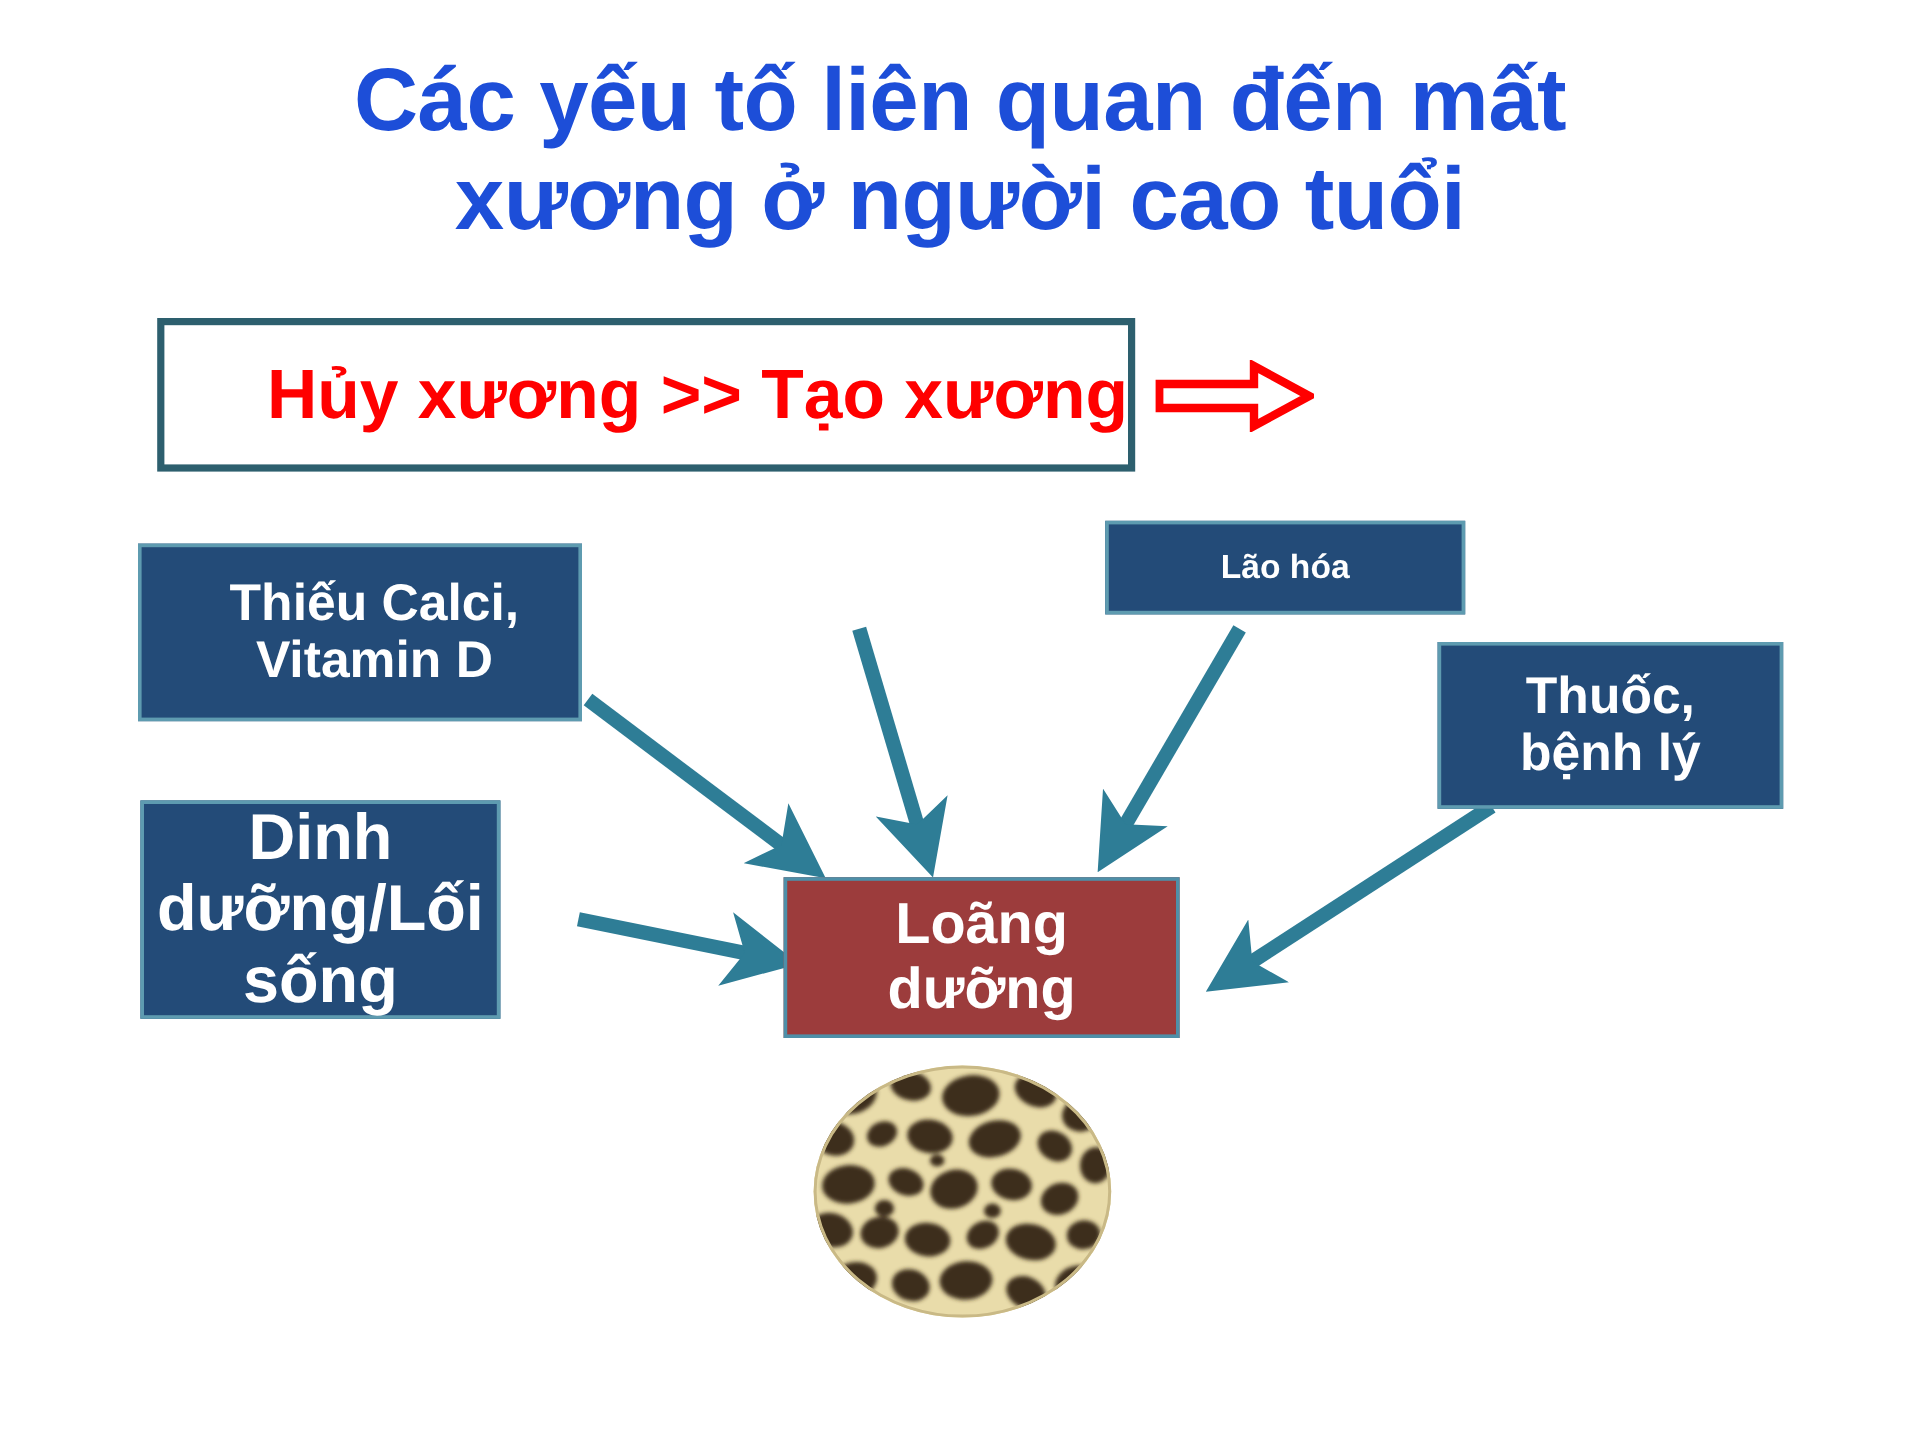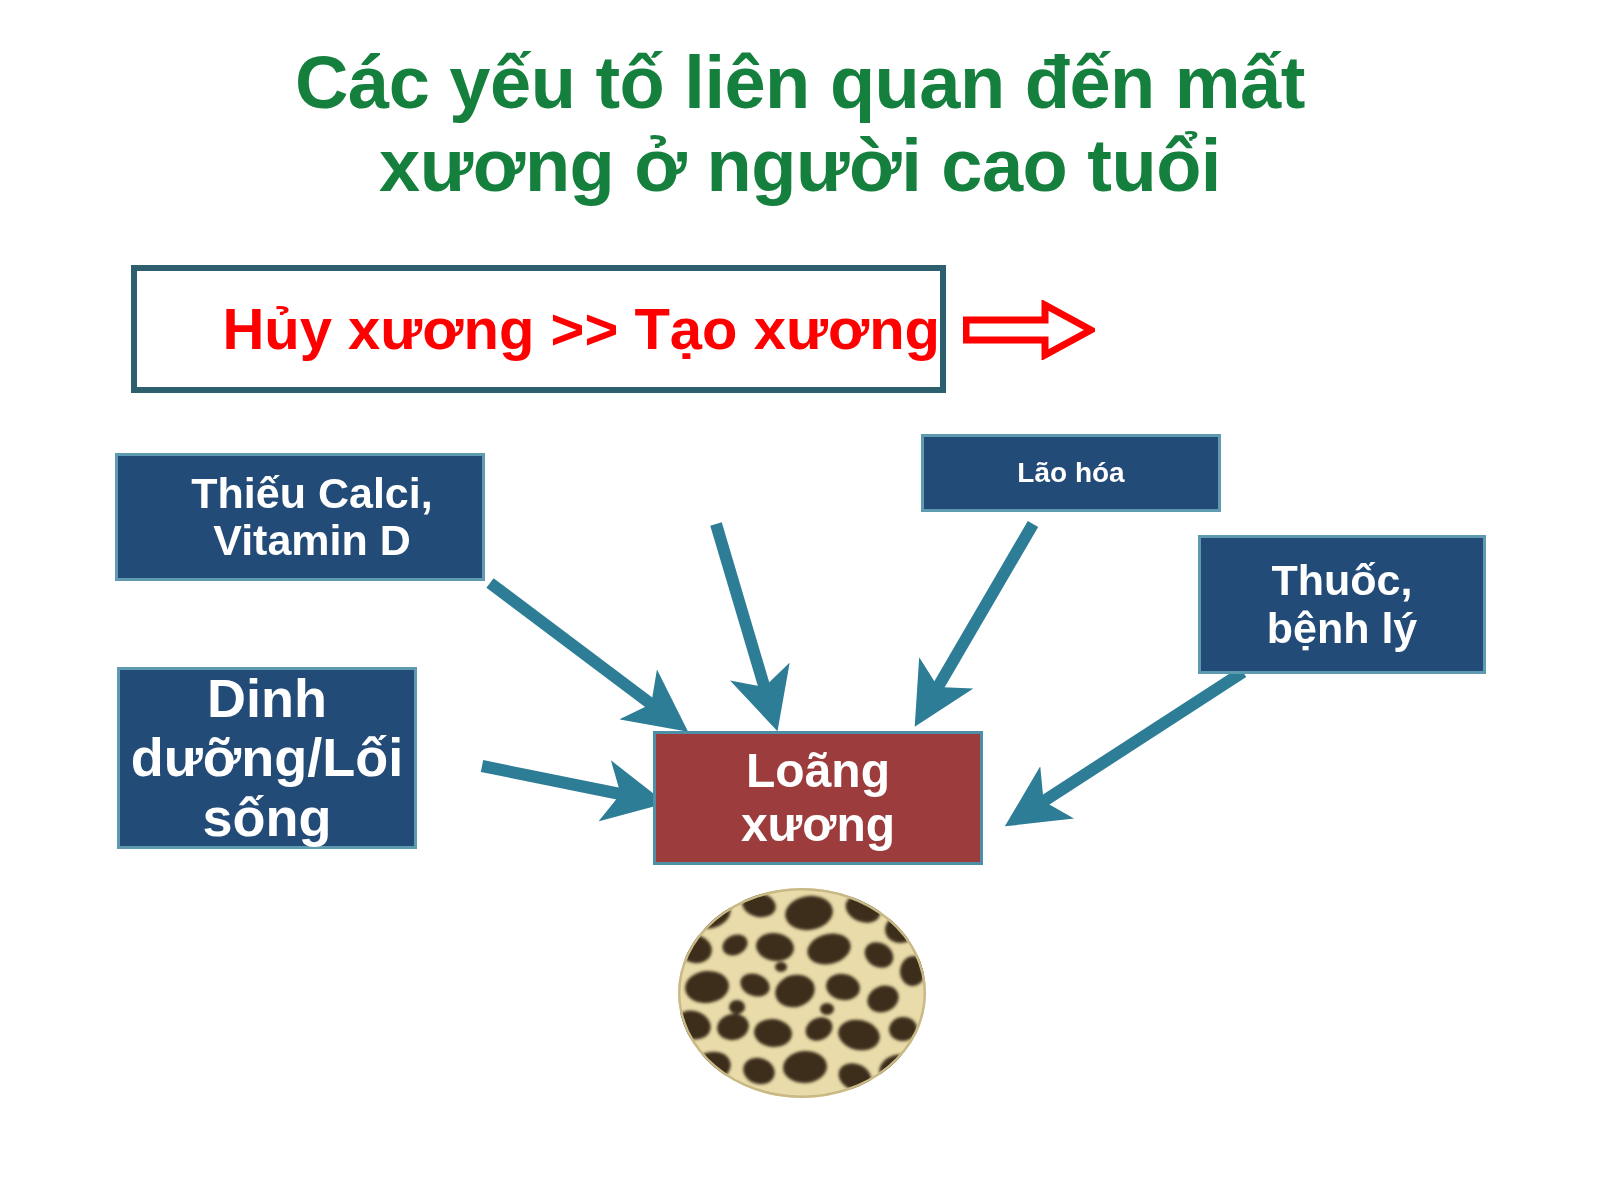--- a/index.html
+++ b/index.html
@@ -19,21 +19,21 @@
     overflow: hidden;
   }
 
   
   .title {
     position: absolute;
     left: 150px;
     top: 42px;
     width: 1300px;
     text-align: center;
-    color: #15803d;
+    color: #1d4ed8;
     font-size: 74px;
     line-height: 1.12;
     font-weight: bold;
     letter-spacing: -0.5px;
     white-space: pre-line;
   }
 
   
   .outline-box {
     position: absolute;
@@ -85,21 +85,21 @@
     color: #ffffff;
     font-weight: bold;
     display: flex;
     align-items: center;
     justify-content: center;
     text-align: center;
     line-height: 1.1;
     white-space: pre-line;
     padding: 2px 10px;
   }
-  #box-calci   { left: 115px;  top: 453px; width: 370px; height: 128px; font-size: 43px; padding-left: 34px; }
+  #box-calci   { left: 115px;  top: 453px; width: 370px; height: 148px; font-size: 43px; padding-left: 34px; }
   #box-man-kinh{ left: 535px;  top: 434px; width: 345px; height: 78px;  font-size: 44px; }
   #box-lao-hoa { left: 921px;  top: 434px; width: 300px; height: 78px;  font-size: 28px; }
   #box-thuoc   { left: 1198px; top: 535px; width: 288px; height: 139px; font-size: 43px; }
   #box-dinh-duong { left: 117px; top: 667px; width: 300px; height: 182px; font-size: 54px; }
 
   
   #box-loang-xuong {
     position: absolute;
     box-sizing: border-box;
     left: 653px;
@@ -182,21 +182,21 @@
   <div class="factor-box" id="box-lao-hoa">Lão hóa</div>
 
   <div class="factor-box" id="box-thuoc">Thuốc,
 bệnh lý</div>
 
   <div class="factor-box" id="box-dinh-duong">Dinh
 dưỡng/Lối
 sống</div>
 
   <div id="box-loang-xuong">Loãng
-xương</div>
+dưỡng</div>
 
   <div id="bone-image">
     <svg width="250" height="212" viewBox="0 0 250 212" xmlns="http://www.w3.org/2000/svg">
       <defs>
         <clipPath id="circleClip">
           <ellipse cx="125" cy="106" rx="124" ry="105"></ellipse>
         </clipPath>
         <filter id="soften" x="-12%" y="-12%" width="124%" height="124%">
           <feGaussianBlur stdDeviation="1.6"></feGaussianBlur>
         </filter>

